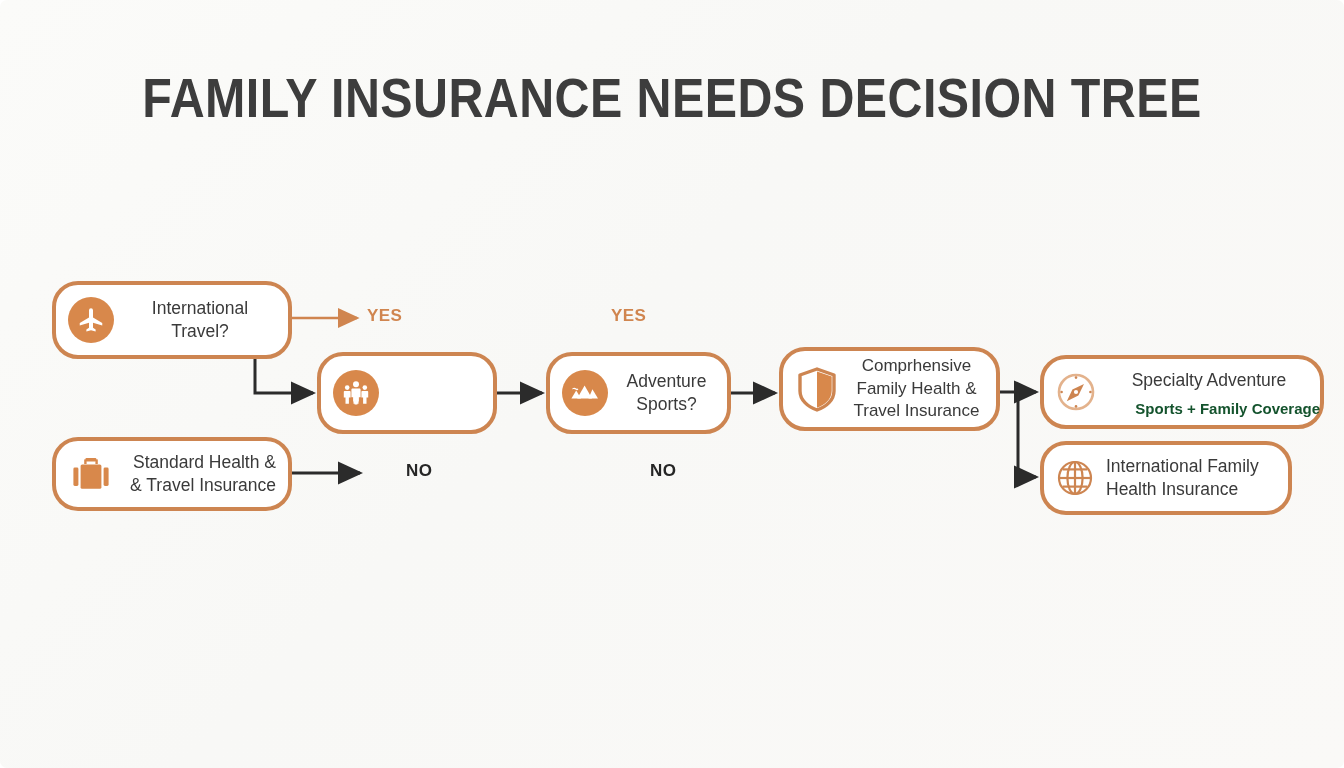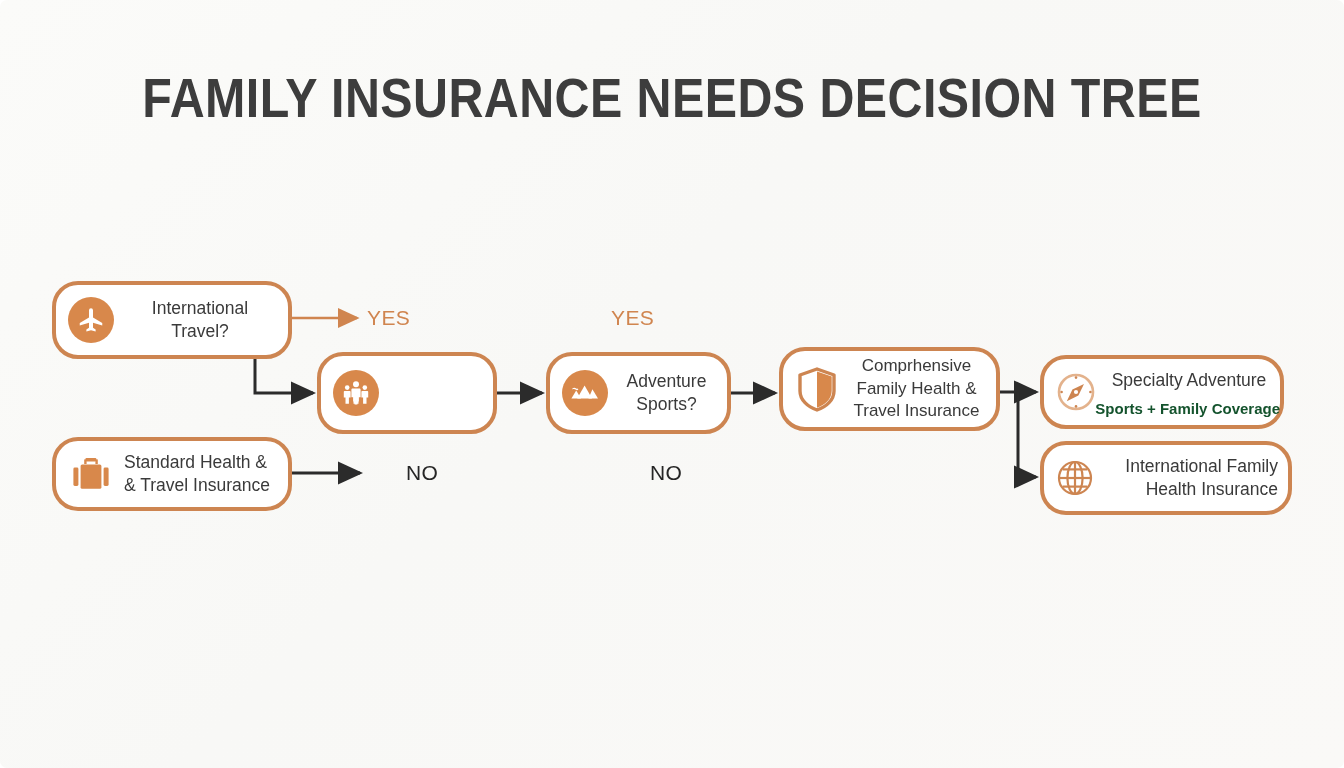--- a/index.html
+++ b/index.html
@@ -79,22 +79,22 @@
     border-radius: 50%;
     background: #d8884b;
     display: flex;
     align-items: center;
     justify-content: center;
   }
 
   
   .edge-label {
     position: absolute;
-    font-size: 21px;
-    font-weight: normal;
+    font-size: 17px;
+    font-weight: bold;
     letter-spacing: 0.4px;
   }
   .edge-yes { color: #d0854f; }
   .edge-no  { color: #262626; margin-left: 36px; }
 
   
   .overflow-label {
     position: absolute;
     left: 0;
     right: 0;
@@ -196,21 +196,21 @@
       <svg width="44" height="48" viewBox="0 0 44 48" aria-hidden="true">
         <path d="M22 4 39 10v16c0 9-7.6 15.8-17 19C12.6 41.8 5 35 5 26V10z" fill="#ffffff" stroke="#cd8551" stroke-width="3.4" stroke-linejoin="round"></path>
         <path d="M22 6.4 36.7 11.6V26c0 7.8-6.5 13.8-14.7 16.7z" fill="#d8884b"></path>
       </svg>
     </div>
     <div class="label" style="font-size:17px;">Comprhensive
 Family Health &amp;
 Travel Insurance</div>
   </div>
 
-  <div class="node" style="left:1040px; top:355px; width:244px; height:74px; padding:0 10px;">
+  <div class="node" style="left:1040px; top:355px; width:284px; height:74px; padding:0 10px;">
     <div class="icon-wrap">
       <svg width="44" height="44" viewBox="0 0 44 44" aria-hidden="true">
         <circle cx="22" cy="22" r="17" fill="#ffffff" stroke="#e3b28c" stroke-width="2.6"></circle>
         <circle cx="22" cy="7.6" r="1.3" fill="#cd8551"></circle>
         <circle cx="22" cy="36.4" r="1.3" fill="#cd8551"></circle>
         <circle cx="7.6" cy="22" r="1.3" fill="#cd8551"></circle>
         <circle cx="36.4" cy="22" r="1.3" fill="#cd8551"></circle>
         <path d="M30 14 24.4 25.6 12.8 31.2 18.4 19.6z" fill="#cd8551"></path>
         <circle cx="22" cy="22" r="2.1" fill="#ffffff"></circle>
       </svg>
@@ -225,34 +225,34 @@
         <g fill="none" stroke="#cd8551" stroke-width="2.2">
           <circle cx="21" cy="21" r="16"></circle>
           <ellipse cx="21" cy="21" rx="7.6" ry="16"></ellipse>
           <line x1="5" y1="21" x2="37" y2="21"></line>
           <path d="M8.6 12.4h24.8"></path>
           <path d="M8.6 29.6h24.8"></path>
           <line x1="21" y1="5" x2="21" y2="37"></line>
         </g>
       </svg>
     </div>
-    <div class="label" style="text-align:right;">International Family
+    <div class="label" style="text-align:left;">International Family
 Health Insurance</div>
   </div>
 
   <div class="node" style="left:52px; top:437px; width:240px; height:74px;">
     <div class="icon-wrap">
       <svg width="46" height="44" viewBox="0 0 46 44" aria-hidden="true">
         <g fill="#d8884b">
           <rect x="17.4" y="6" width="11" height="3.4" rx="1.1"></rect>
           <rect x="16.2" y="7.4" width="2.4" height="4.6"></rect>
           <rect x="27.4" y="7.4" width="2.4" height="4.6"></rect>
           <rect x="12.6" y="12.4" width="20.8" height="24.4" rx="1.6"></rect>
           <rect x="5.4" y="15.6" width="5" height="18.4" rx="1.4"></rect>
           <rect x="35.6" y="15.6" width="5" height="18.4" rx="1.4"></rect>
         </g>
       </svg>
     </div>
-    <div class="label" style="text-align:left;">Standard Health &amp;
+    <div class="label" style="text-align:right;">Standard Health &amp;
 &amp; Travel Insurance</div>
   </div>
 
 </div>
 
 </body></html>

